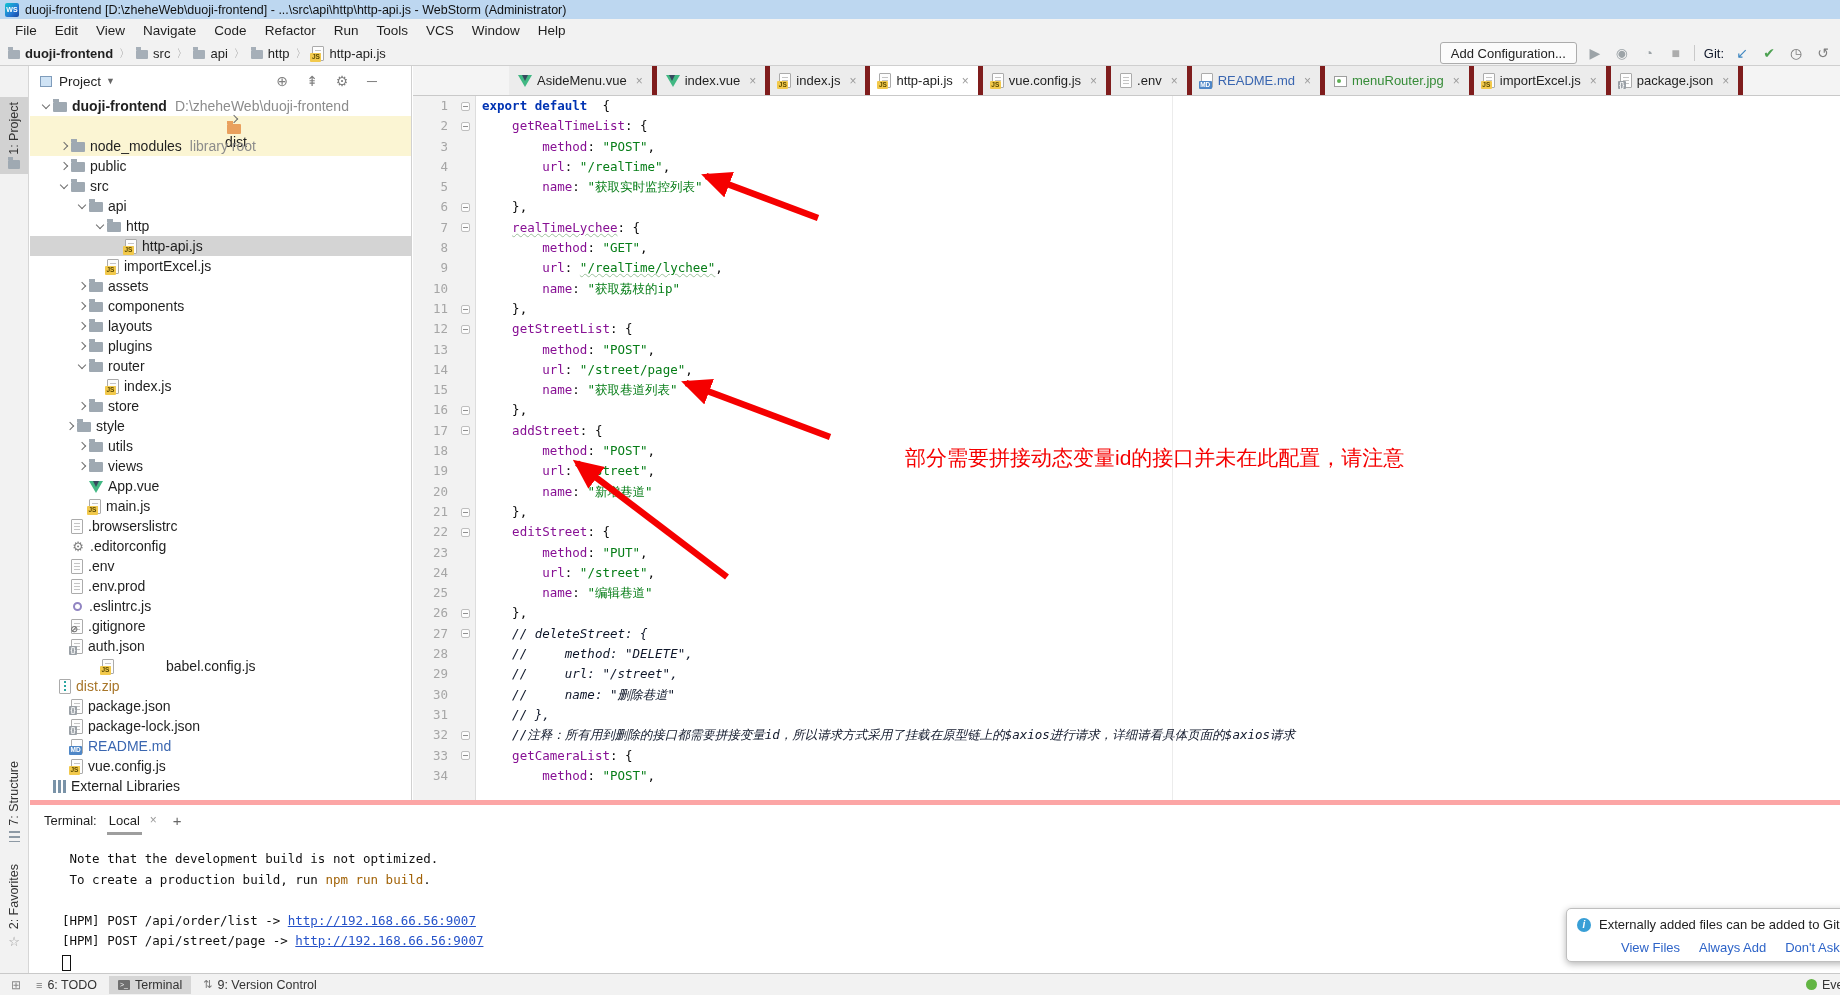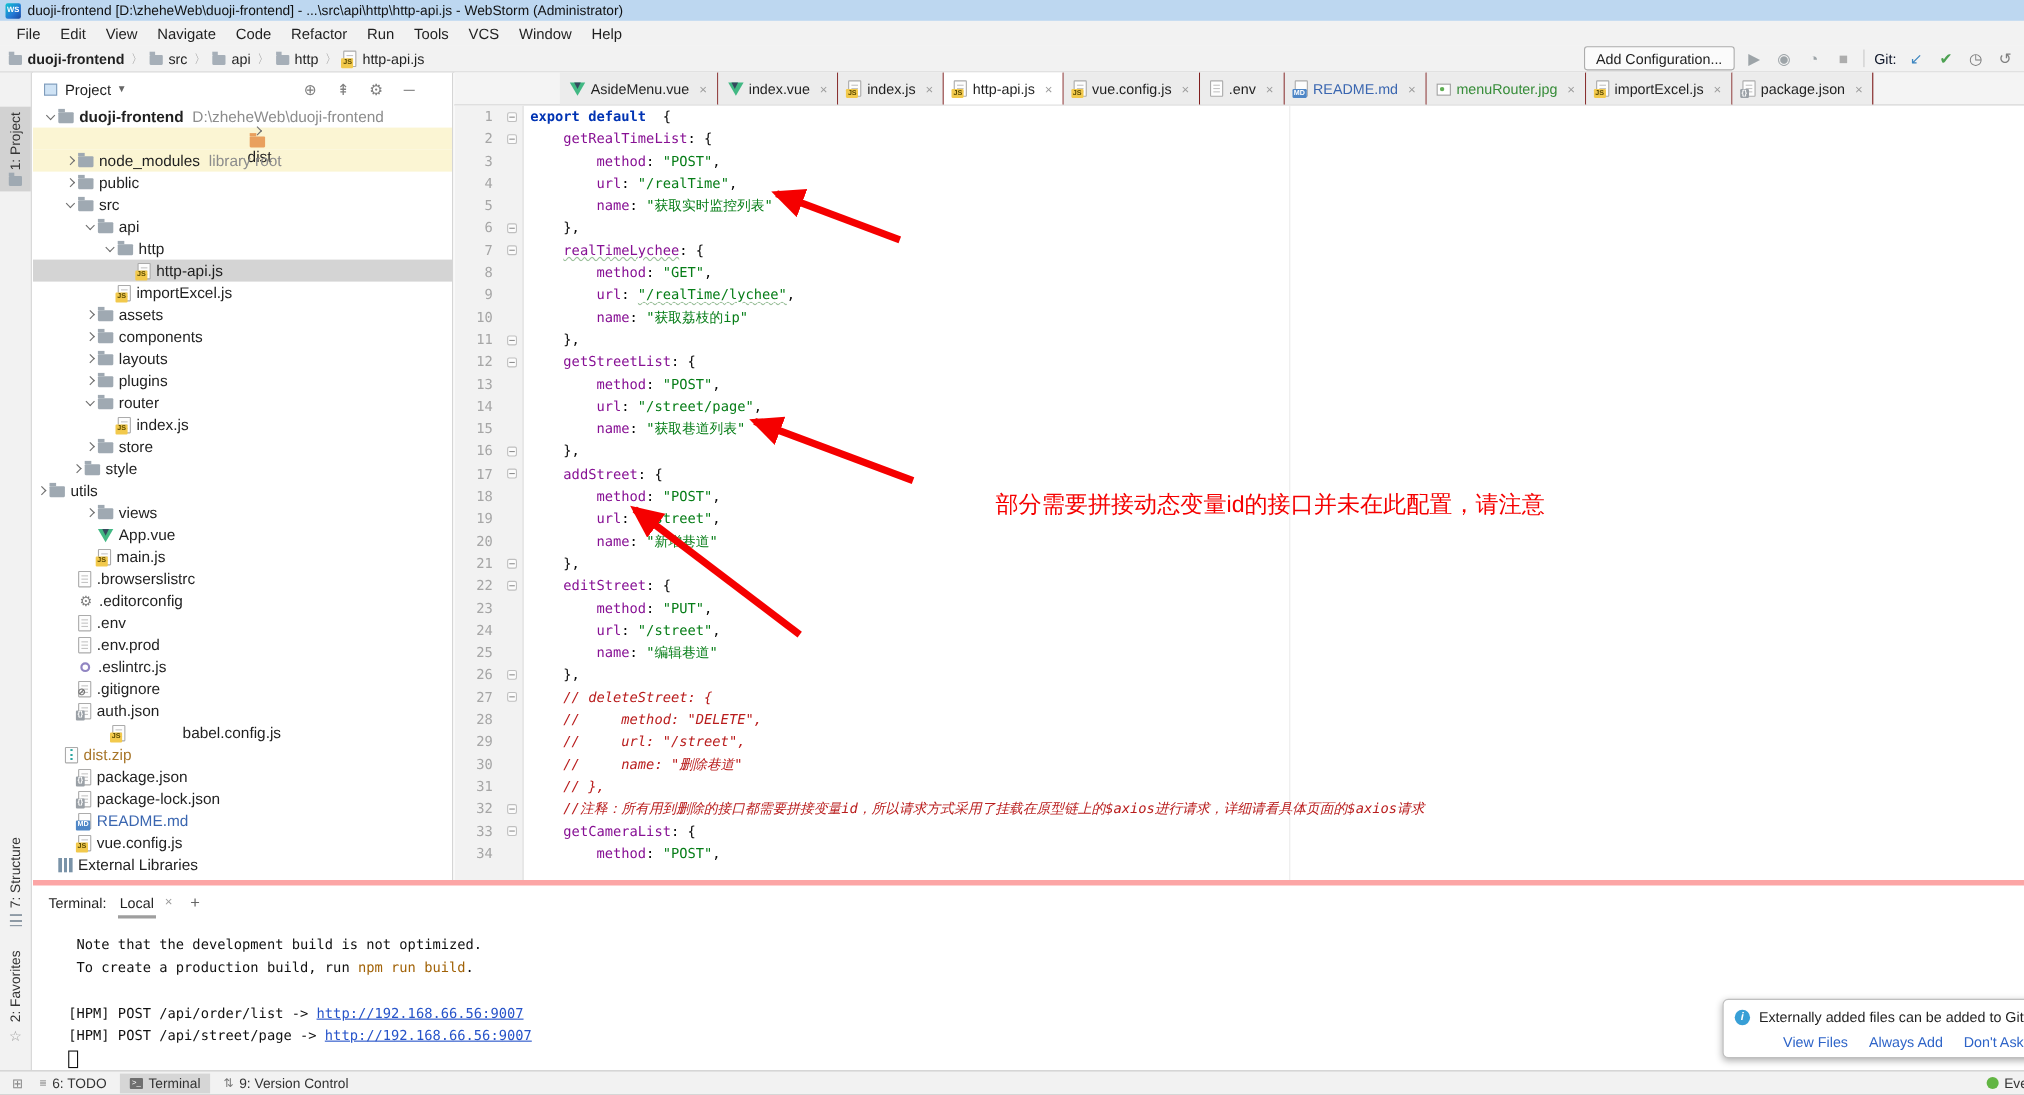--- a/index.html
+++ b/index.html
@@ -84,37 +84,37 @@
   .ic-libs { width:13px; height:13px; margin-top:1px;
              background:repeating-linear-gradient(90deg,#7A93A8 0 3px,transparent 3px 5px); }
   .ic-img { width:13px; height:11px; border:1px solid #9E9E9E; margin-top:2px; background:#fff; }
   .ic-img::after { content:""; position:absolute; left:2px; top:2px; width:4px; height:4px; border-radius:50%; background:#5fae54; }
   .ic-bfolder { width:12px; height:9px; background:#A6AFB8; border-radius:1px; margin-top:2px; }
   .ic-bfolder::before { content:""; position:absolute; top:-2.5px; left:0; width:5px; height:2.5px; background:inherit; }
 
   
   .editor { position:absolute; left:413px; top:66px; right:0; height:734px; background:#fff; }
   .tabbar { display:flex; align-items:stretch; height:30px; background:#F4F4F4; border-bottom:1px solid #C9C9C9; padding-left:96px; }
-  .tab { display:flex; align-items:center; gap:5px; padding:0 9px; border-right:1px solid #7f1d1d; font-size:13px; background:#ECECEC; }
+  .tab { display:flex; align-items:center; gap:5px; padding:0 9px; border-right:5px solid #7f1d1d; font-size:13px; background:#ECECEC; }
   .tab.active { background:#FFFFFF; }
   .tab-x { color:#9B9B9B; font-size:12px; margin-left:4px; }
   .code-area { position:absolute; left:0; top:30px; right:0; bottom:0; overflow:hidden; background:#fff; }
   .gutter-bg { position:absolute; left:0; top:0; bottom:0; width:63px; background:#F2F2F2; border-right:1px solid #DDDDDD; }
   .code-lines { position:relative; }
   .cl { display:flex; height:20.3px; line-height:20.3px; font-family:"DejaVu Sans Mono","Liberation Mono",monospace; font-size:12.5px; }
   .ln { width:42px; flex:none; text-align:right; padding-right:7px; color:#A6A6A6; }
   .fold { width:21px; flex:none; display:flex; align-items:center; justify-content:center; }
   .fm { width:9px; height:9px; border:1px solid #BFBFBF; border-radius:2px; background:#FCFCFC; position:relative; }
   .fm::after { content:""; position:absolute; left:1px; right:1px; top:3px; height:1px; background:#8F8F8F; }
   .ctext { padding-left:6px; white-space:pre; }
   .seg-t { color:#080808; }
   .seg-k { color:#0033B3; font-weight:bold; }
   .seg-p { color:#871094; }
   .seg-s { color:#067D17; }
-  .seg-c { color:#b91c1c; font-style:italic; }
+  .seg-c { color:#0f172a; font-style:italic; }
   .seg-w { text-decoration:underline wavy #9CC09C; text-decoration-thickness:1px; }
   .wrap-guide { position:absolute; left:759px; top:0; bottom:0; width:1px; background:#ECECEC; }
 
   .annotation { position:absolute; white-space:nowrap; z-index:40; font-family:"Liberation Sans",sans-serif; }
   #arrows { position:absolute; left:0; top:0; z-index:39; pointer-events:none; }
 
   
   .terminal { position:absolute; left:30px; top:800px; right:0; height:173px; background:#fff; border-top:5px solid #fca5a5; }
   .term-header { height:30px; display:flex; align-items:center; gap:10px; padding-left:14px; font-size:13px; }
   .term-tab { position:relative; padding:7px 2px; }
@@ -361,21 +361,21 @@
           <span class="ic ic-folder"></span>
           <span class="tlabel">store</span>
         </div>
         <div class="trow" style="padding-left: 32px;">
           <span class="chev-box">
             <span class="chev closed"></span>
           </span>
           <span class="ic ic-folder"></span>
           <span class="tlabel">style</span>
         </div>
-        <div class="trow" style="">
+        <div class="trow" style="padding-left: 44px;">
           <span class="chev-box">
             <span class="chev closed"></span>
           </span>
           <span class="ic ic-folder"></span>
           <span class="tlabel">utils</span>
         </div>
         <div class="trow" style="padding-left: 44px;">
           <span class="chev-box">
             <span class="chev closed"></span>
           </span>

